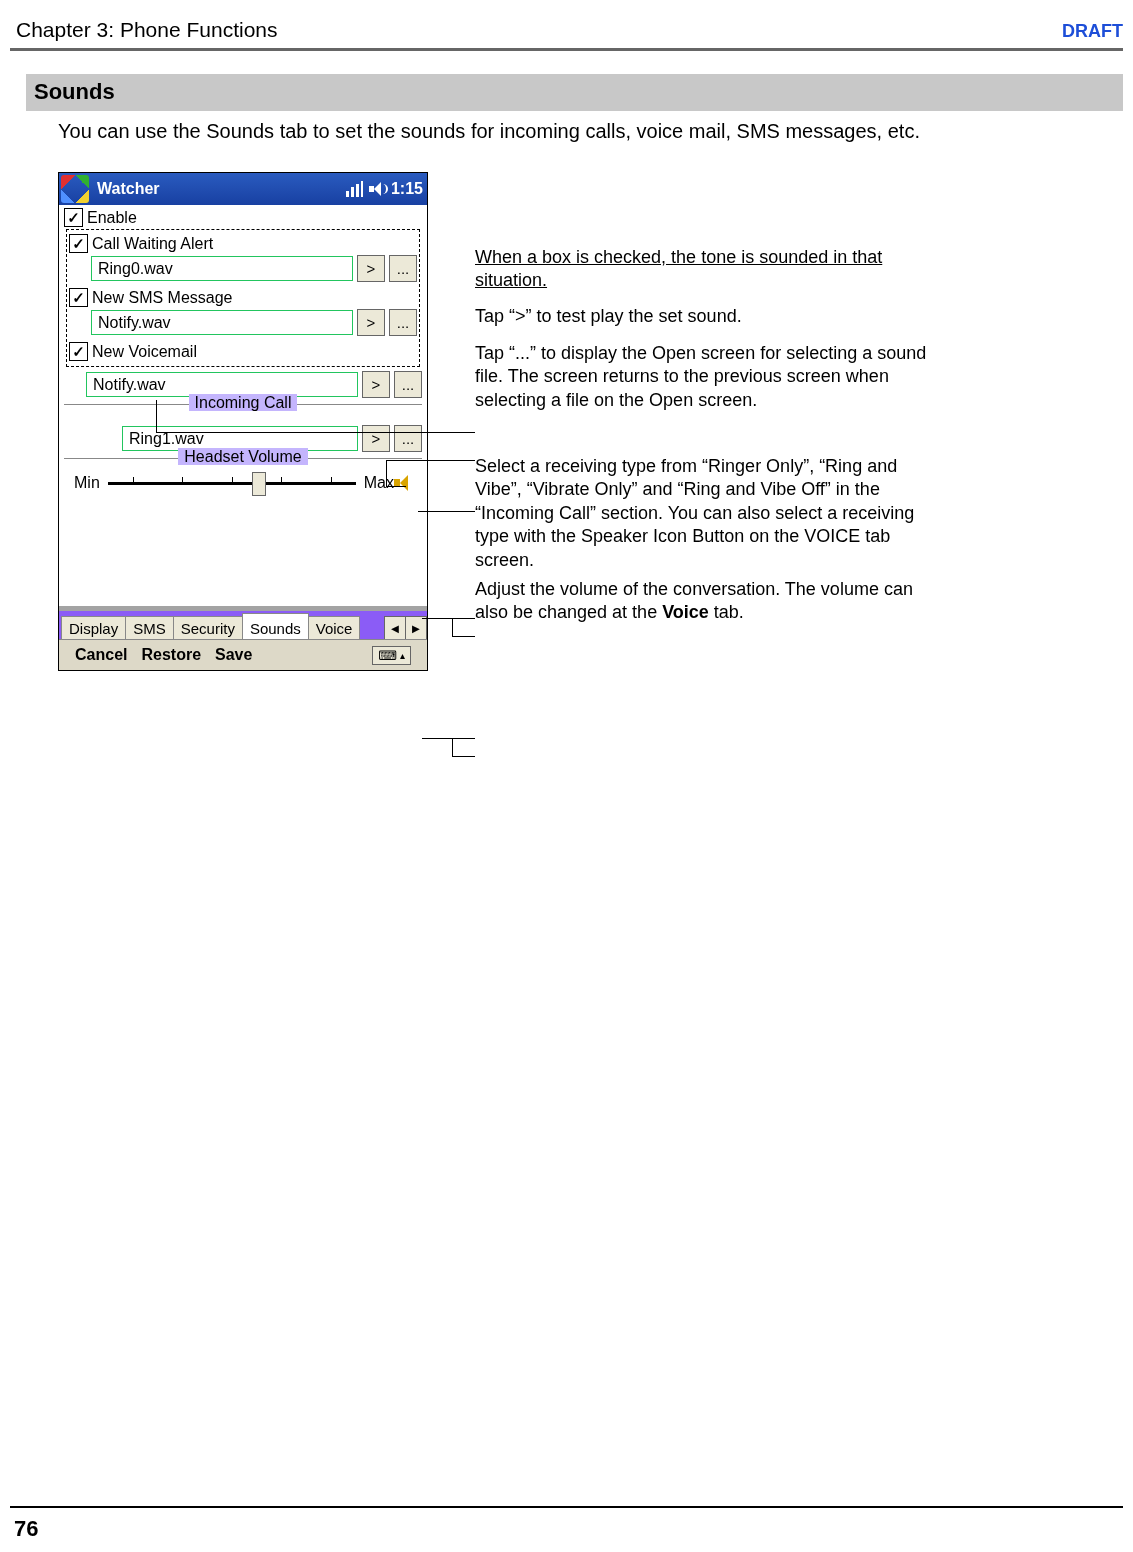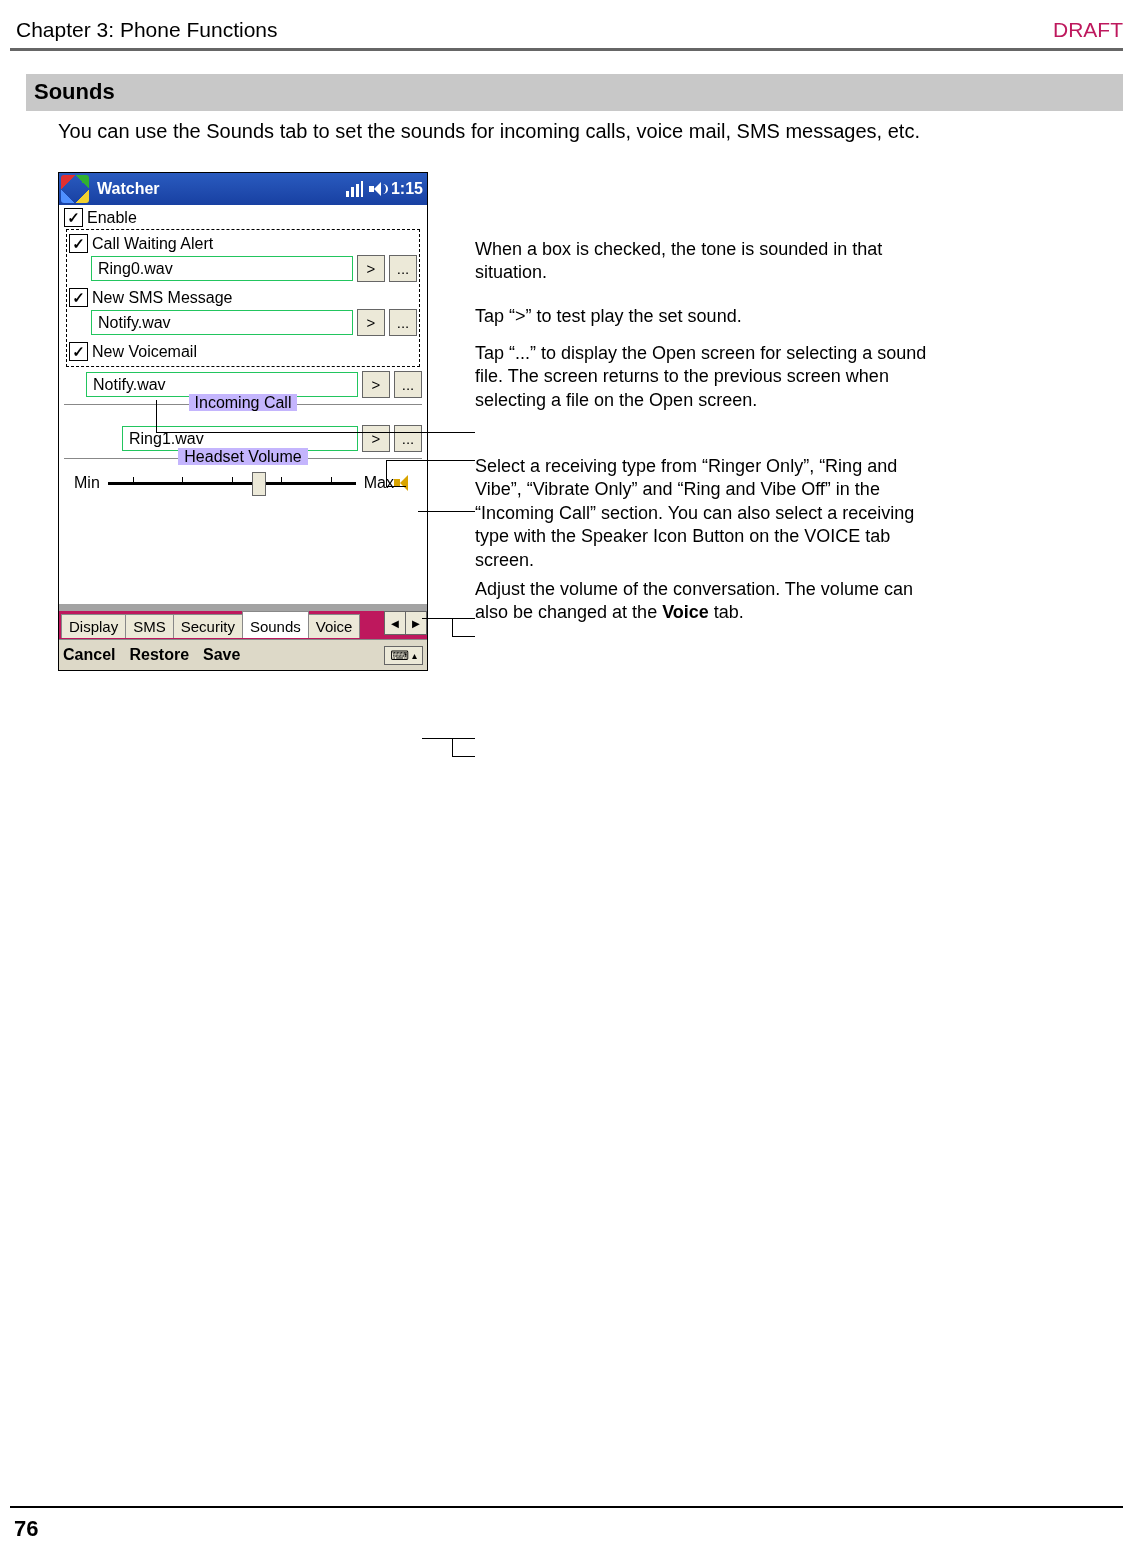--- a/index.html
+++ b/index.html
@@ -22,22 +22,23 @@
     right: 10px;
     display: flex;
     justify-content: space-between;
     align-items: baseline;
     gap: 48px;
   }
   .chapter-title {
     font-size: 21px;
   }
   .draft {
-    color: #be185d;
-    font-size: 21px;
+    color: #1d4ed8;
+    font-size: 18px;
+    font-weight: bold;
   }
   .hr1 {
     position: absolute;
     top: 48px;
     left: 10px;
     right: 10px;
     border-top: 3px solid #666;
   }
   .section-bar {
     position: absolute;
@@ -200,40 +201,40 @@
   .vol-icon::before{
     content:"";position:absolute;left:0;top:6px;width:6px;height:8px;background:#d9a400;
   }
   .vol-icon::after{
     content:"";position:absolute;left:6px;top:2px;
     border-top:8px solid transparent;border-bottom:8px solid transparent;
     border-right:8px solid #d9a400;
   }
   .tabbar{
     position:absolute;bottom:30px;left:0;right:0;height:29px;
-    background:#be185d;border-top:7px solid #a3a3a3;
-    display:flex;align-items:flex-start;
+    background:#8b5cf6;border-top:5px solid #a3a3a3;
+    display:flex;align-items:flex-end;
   }
   .tab{
     border:1px solid #888;border-bottom:none;background:#ece9d8;
     padding:3px 7px;font-size:15px;margin-top:3px;margin-left:-1px;
   }
   .tab.first{margin-left:2px;}
   .tab.active{background:#fff;margin-top:0;padding-top:6px;border-top:1px solid #888;}
   .tab-scroll{
     margin-left:auto;display:flex;align-items:center;
   }
   .tab-arrow{
     width:20px;height:22px;border:1px solid #666;background:#ece9d8;
     display:flex;align-items:center;justify-content:center;font-size:13px;margin-left:-1px;
   }
   .menubar{
     position:absolute;bottom:0;left:0;right:0;height:30px;
     background:#ddd9c8;border-top:1px solid #888;
-    display:flex;align-items:center;padding:0 4px;gap:14px;
+    display:flex;align-items:center;padding:0 16px;gap:14px;
     font-weight:bold;
   }
   .menubar .spacer{flex:1;}
   .kb-btn{
     border:1px solid #666;padding:1px 5px;font-size:13px;background:#ece9d8;
     display:flex;align-items:center;gap:3px;font-weight:normal;
   }
   
   .callouts{
     position:absolute;
@@ -386,21 +387,21 @@
 
   <div class="leader" style="left:422px;top:618px;width:53px;"></div>
   <div class="leader-v" style="left:452px;top:618px;height:18px;"></div>
   <div class="leader" style="left:452px;top:636px;width:23px;"></div>
 
   <div class="leader" style="left:422px;top:738px;width:53px;"></div>
   <div class="leader-v" style="left:452px;top:738px;height:18px;"></div>
   <div class="leader" style="left:452px;top:756px;width:23px;"></div>
 
   <div class="callouts">
-    <div class="callout" style="top:8px;">When a box is checked, the tone is sounded in that situation.</div>
+    <div class="callout" style="top:16px;text-decoration:underline;">When a box is checked, the tone is sounded in that situation.</div>
     <div class="callout" style="top:75px;">Tap “&gt;” to test play the set sound.</div>
     <div class="callout" style="top:112px;">Tap “...” to display the Open screen for selecting a sound file.  The screen returns to the previous screen when selecting a file on the Open screen.</div>
     <div class="callout" style="top:225px;">Select a receiving type from “Ringer Only”, “Ring and Vibe”, “Vibrate Only” and “Ring and Vibe Off” in the “Incoming Call” section. You can also select a receiving type with the Speaker Icon Button on the VOICE tab screen.</div>
     <div class="callout" style="top:348px;">
       <span>Adjust the volume of the conversation. The volume can also be changed at the </span><b>Voice</b><span> tab.</span>
     </div>
   </div>
 
   <div class="hr-bottom"></div>
   <div class="page-num">76</div>

